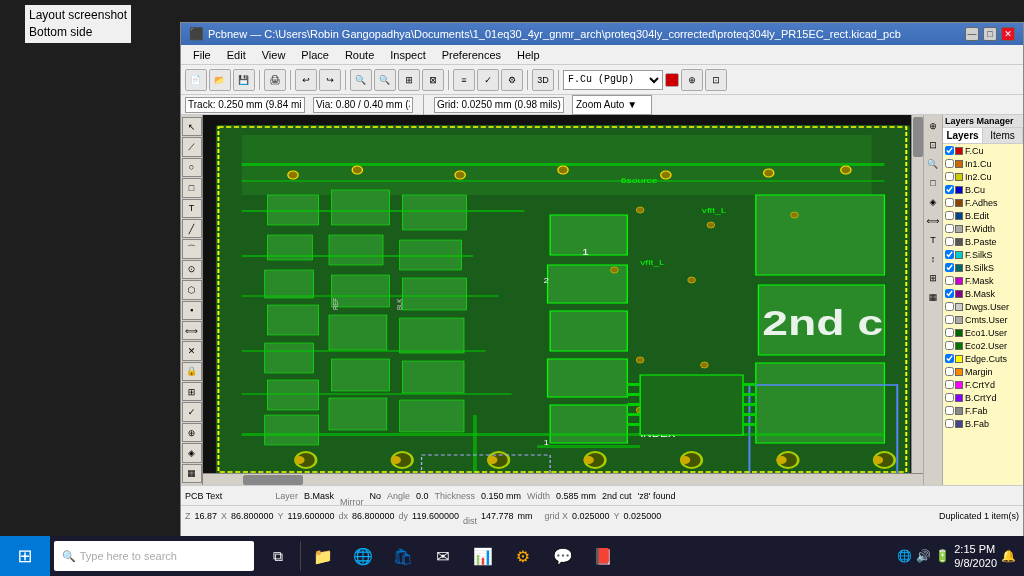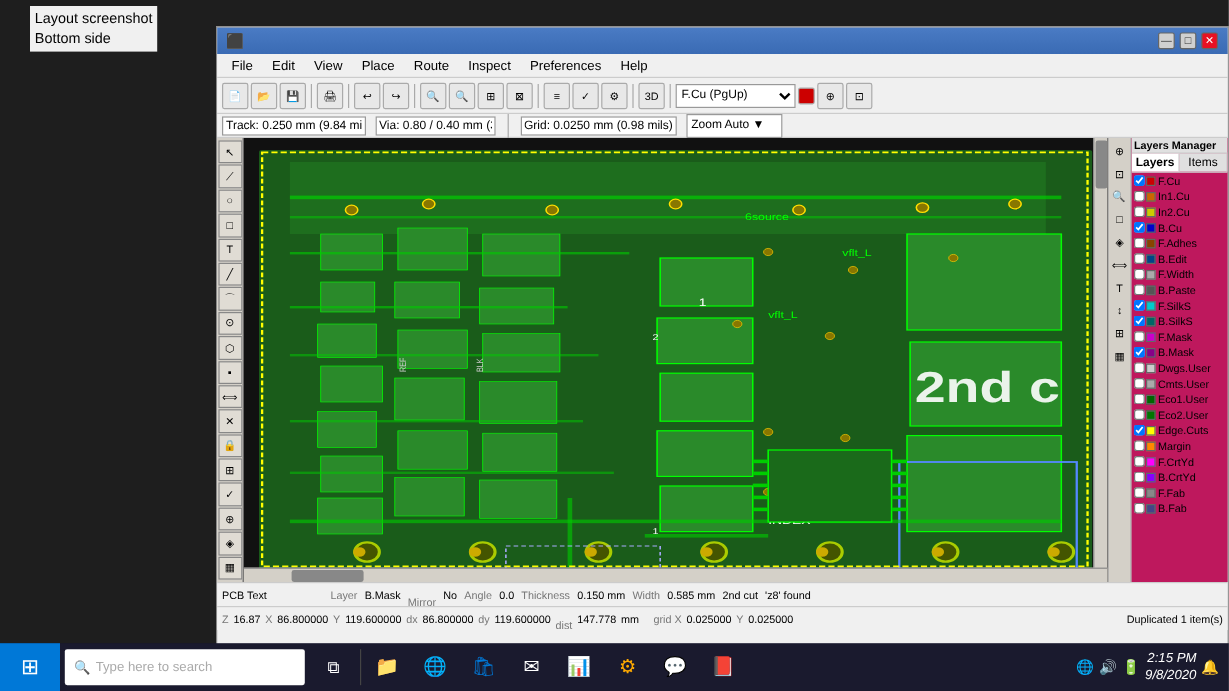--- a/index.html
+++ b/index.html
@@ -19,21 +19,21 @@
 
     
     #menu-bar { height: 20px; background: #f0f0f0; display: flex; align-items: center; padding: 0 4px; border-bottom: 1px solid #ccc; }
     .menu-item { padding: 2px 8px; font-size: 11px; color: #000; cursor: pointer; }
 
     
     #toolbar { height: 30px; background: #f0f0f0; display: flex; align-items: center; padding: 2px 4px; border-bottom: 1px solid #ccc; gap: 2px; flex-wrap: nowrap; overflow: hidden; }
     .tb-btn { width: 22px; height: 22px; border: 1px solid #aaa; background: #e8e8e8; cursor: pointer; display: flex; align-items: center; justify-content: center; font-size: 9px; border-radius: 2px; }
     .tb-sep { width: 1px; height: 20px; background: #aaa; margin: 0 2px; }
     .tb-input { height: 20px; border: 1px solid #999; background: white; padding: 0 3px; font-size: 10px; }
-    .tb-select { height: 20px; border: 1px solid #999; background: white; font-size: 10px; }
+    .tb-select { height: 20px; border: 1px solid #999; background: white; font-size: 10px; font-family: Liberation Mono, monospace; }
 
     
     #track-bar { height: 20px; background: #f0f0f0; display: flex; align-items: center; padding: 0 4px; border-bottom: 1px solid #ccc; font-size: 10px; gap: 8px; }
     .track-input { height: 16px; border: 1px solid #999; background: white; padding: 0 2px; font-size: 10px; width: 120px; }
     .via-input { height: 16px; border: 1px solid #999; background: white; padding: 0 2px; font-size: 10px; width: 100px; }
     .grid-input { height: 16px; border: 1px solid #999; background: white; padding: 0 2px; font-size: 10px; width: 130px; }
 
     
     #content-area { display: flex; height: calc(100% - 92px - 20px - 40px - 20px); }
 
@@ -64,39 +64,40 @@
 
     
     #taskbar { position: absolute; bottom: 0; left: 0; width: 1024px; height: 40px; background: #1a1a2e; display: flex; align-items: center; }
     #start-btn { width: 50px; height: 40px; background: #0078d7; display: flex; align-items: center; justify-content: center; cursor: pointer; }
     #start-icon { color: white; font-size: 18px; }
     #search-bar { display: flex; align-items: center; background: white; height: 30px; width: 200px; margin: 0 4px; border-radius: 2px; padding: 0 8px; font-size: 11px; color: #555; }
     .taskbar-icon { width: 40px; height: 40px; display: flex; align-items: center; justify-content: center; cursor: pointer; }
     .tb-sep-v { width: 1px; height: 30px; background: #444; margin: 0 2px; }
     #system-tray { margin-left: auto; display: flex; align-items: center; gap: 4px; padding-right: 8px; }
     .tray-icon { font-size: 12px; color: white; cursor: pointer; }
-    #clock { color: white; font-size: 11px; text-align: right; line-height: 1.3; font-style: italic; }
+    #clock { color: white; font-size: 11px; line-height: 1.3; }
 
     #pcb-svg { position: absolute; top: 0; left: 0; width: 100%; height: 100%; }
 
     
     #right-area { display: flex; width: 100px; flex-direction: row; }
   </style>
 </head>
 <body>
 
 <div id="top-label">
   <div>Layout screenshot</div>
   <div>Bottom side</div>
 </div>
 
 <div id="main-window">
 
   <div id="title-bar">
     <span style="margin-right:4px; font-size:12px;">⬛</span>
+    <span id="title-bar-text">Pcbnew — C:\Users\Robin Gangopadhya\Documents\1_01eq30_4yr_gnmr_arch\proteq304ly_corrected\proteq304ly_PR15EC_rect.kicad_pcb</span>
     <div id="title-bar-buttons">
       <div class="title-btn">—</div>
       <div class="title-btn">□</div>
       <div class="title-btn" style="background:#e81123; color:white;">✕</div>
     </div>
   </div>
 
   <div id="menu-bar">
     <div class="menu-item">File</div>
     <div class="menu-item">Edit</div>
@@ -325,21 +326,21 @@
         <div class="rt-btn" style="font-size:9px;">🔍</div>
         <div class="rt-btn" style="font-size:9px;">□</div>
         <div class="rt-btn" style="font-size:9px;">◈</div>
         <div class="rt-btn" style="font-size:9px;">⟺</div>
         <div class="rt-btn" style="font-size:9px;">T</div>
         <div class="rt-btn" style="font-size:9px;">↕</div>
         <div class="rt-btn" style="font-size:9px;">⊞</div>
         <div class="rt-btn" style="font-size:9px;">▦</div>
       </div>
 
-      <div id="layers-manager" style="width:80px; background:#be185d; overflow-y:auto; overflow-x:hidden;">
+      <div id="layers-manager" style="width:80px; background:#fef9c3; overflow-y:auto; overflow-x:hidden;">
         <div style="font-size:9px; font-weight:bold; padding:1px 2px; background:#e0e0e0; border-bottom:1px solid #ccc;">Layers Manager</div>
         <div id="layers-header">
           <div class="layer-tab active">Layers</div>
           <div class="layer-tab">Items</div>
         </div>
         <div id="layers-list">
 
         <div class="layer-row">
       <input type="checkbox" class="layer-check" checked="" style="width: 9px; height: 9px; margin-right: 1px;">
       <div class="layer-color" style="background:#cc0000;"></div>

